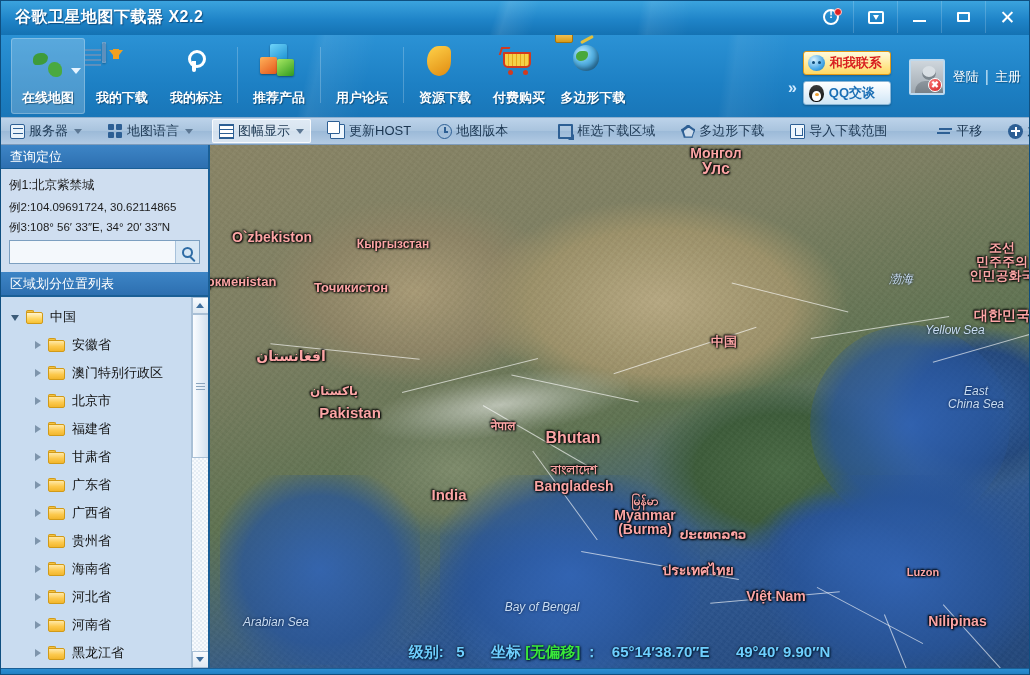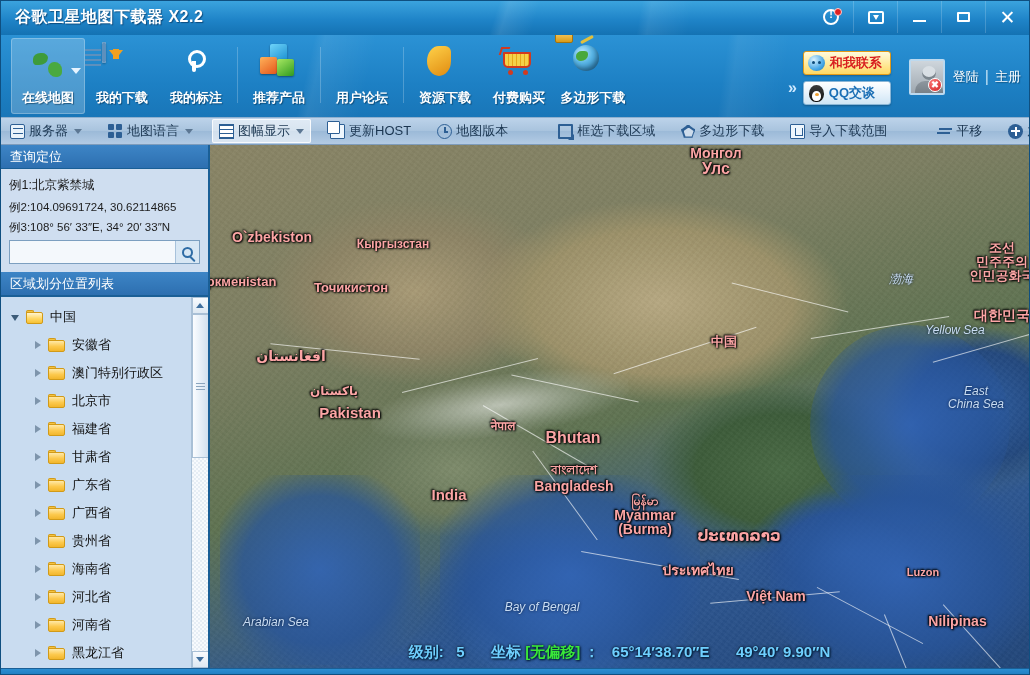--- a/index.html
+++ b/index.html
@@ -868,21 +868,21 @@
         <div class="map-label" style="left: 792px; top: 131px; font-size: 13px;">인민공화국</div>
         <div class="map-label" style="left: 792px; top: 170px; font-size: 14px;">대한민국</div>
         <div class="map-label" style="left: 293px; top: 282px; font-size: 12px;">नेपाल</div>
         <div class="map-label" style="left: 363px; top: 293px; font-size: 16px;">Bhutan</div>
         <div class="map-label" style="left: 364px; top: 326px; font-size: 12px;">বাংলাদেশ</div>
         <div class="map-label" style="left: 364px; top: 341px; font-size: 14px;">Bangladesh</div>
         <div class="map-label" style="left: 239px; top: 350px; font-size: 15px;">India</div>
         <div class="map-label" style="left: 435px; top: 357px; font-size: 12px;">မြန်မာ</div>
         <div class="map-label" style="left: 435px; top: 370px; font-size: 14px;">Myanmar</div>
         <div class="map-label" style="left: 435px; top: 384px; font-size: 14px;">(Burma)</div>
-        <div class="map-label" style="left: 529px; top: 391px; font-size: 15px;">ປະເທດລາວ</div>
+        <div class="map-label" style="left: 503px; top: 391px; font-size: 12px;">ປະເທດລາວ</div>
         <div class="map-label" style="left: 488px; top: 426px; font-size: 14px; font-family: Liberation Serif, serif;">ประเทศไทย</div>
         <div class="map-label" style="left: 566px; top: 451px; font-size: 14px;">Việt Nam</div>
         <div class="map-label" style="left: 732px; top: 476px; font-size: 14px; padding-left: 31px;">Nilipinas</div>
         <div class="map-label" style="left: 713px; top: 427px; font-size: 11px;">Luzon</div>
         <div class="map-label sea-lbl" style="left: 691px; top: 135px; font-size: 12px;">渤海</div>
         <div class="map-label sea-lbl" style="left: 745px; top: 186px; font-size: 12px;">Yellow Sea</div>
         <div class="map-label sea-lbl" style="left: 766px; top: 247px; font-size: 12px;">East</div>
         <div class="map-label sea-lbl" style="left: 766px; top: 260px; font-size: 12px;">China Sea</div>
         <div class="map-label sea-lbl" style="left: 332px; top: 463px; font-size: 12px;">Bay of Bengal</div>
         <div class="map-label sea-lbl" style="left: 66px; top: 478px; font-size: 12px;">Arabian Sea</div>

